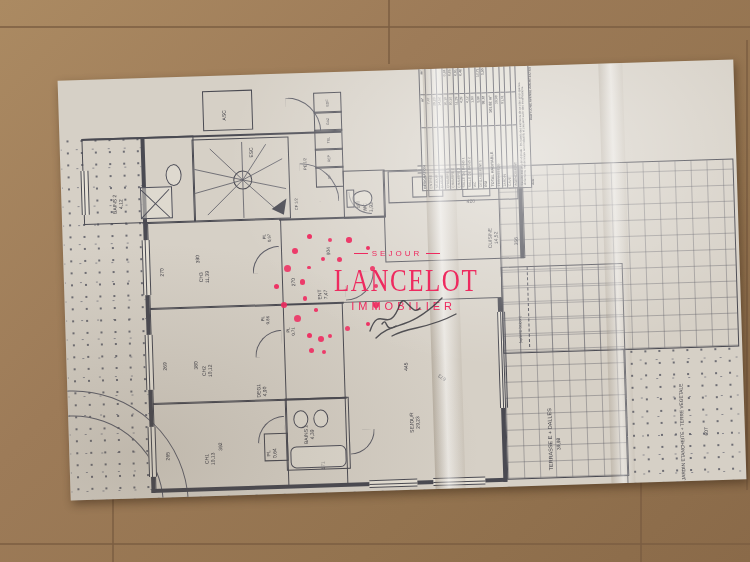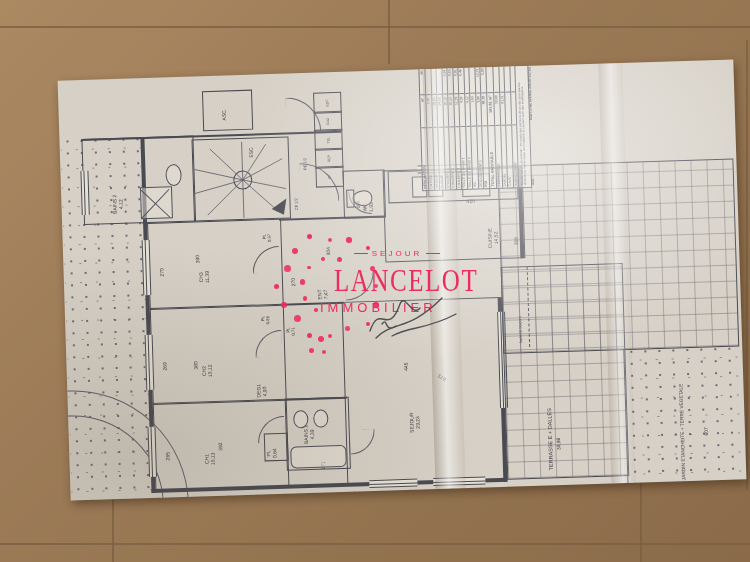--- a/index.html
+++ b/index.html
@@ -51,22 +51,22 @@
   #tnotes{font-size:3px;line-height:1.25;padding:1.5px 2px;color:#44444c;}
   #tfoot{display:flex;justify-content:space-between;font-size:3.1px;padding:1px 2px;font-weight:bold;}
   
   #wm{position:absolute;left:0;top:0;width:750px;height:562px;pointer-events:none;}
   .dot{position:absolute;border-radius:50%;}
   #wm-group{position:absolute;left:334px;top:249px;width:126px;text-align:center;
     font-size:8px;letter-spacing:3px;color:#ee2a5f;display:flex;align-items:center;gap:4px;justify-content:center;}
   #wm-group::before,#wm-group::after{content:"";flex:0 0 14px;height:1px;background:#ee2a5f;}
   #wm-name{position:absolute;left:334px;top:262px;font-family:"Liberation Serif",serif;
     font-size:32px;color:#ee2a5f;letter-spacing:2px;transform:scaleX(.78);transform-origin:left top;white-space:nowrap;}
-  #wm-sub{position:absolute;left:320px;top:300px;width:122px;text-align:left;
-    font-size:13px;letter-spacing:4px;color:#ee2a5f;}
+  #wm-sub{position:absolute;left:334px;top:300px;width:122px;text-align:right;
+    font-size:11px;letter-spacing:4px;color:#ee2a5f;}
 </style>
 </head>
 <body>
 
 <div id="photo">
 
   <div class="grout" style="left:0;top:26px;width:750px;height:2px;"></div>
   <div class="grout" style="left:388px;top:0;width:2px;height:64px;"></div>
   <div class="grout" style="left:0;top:543px;width:750px;height:2px;"></div>
   <div class="grout" style="left:112px;top:495px;width:2px;height:67px;"></div>

